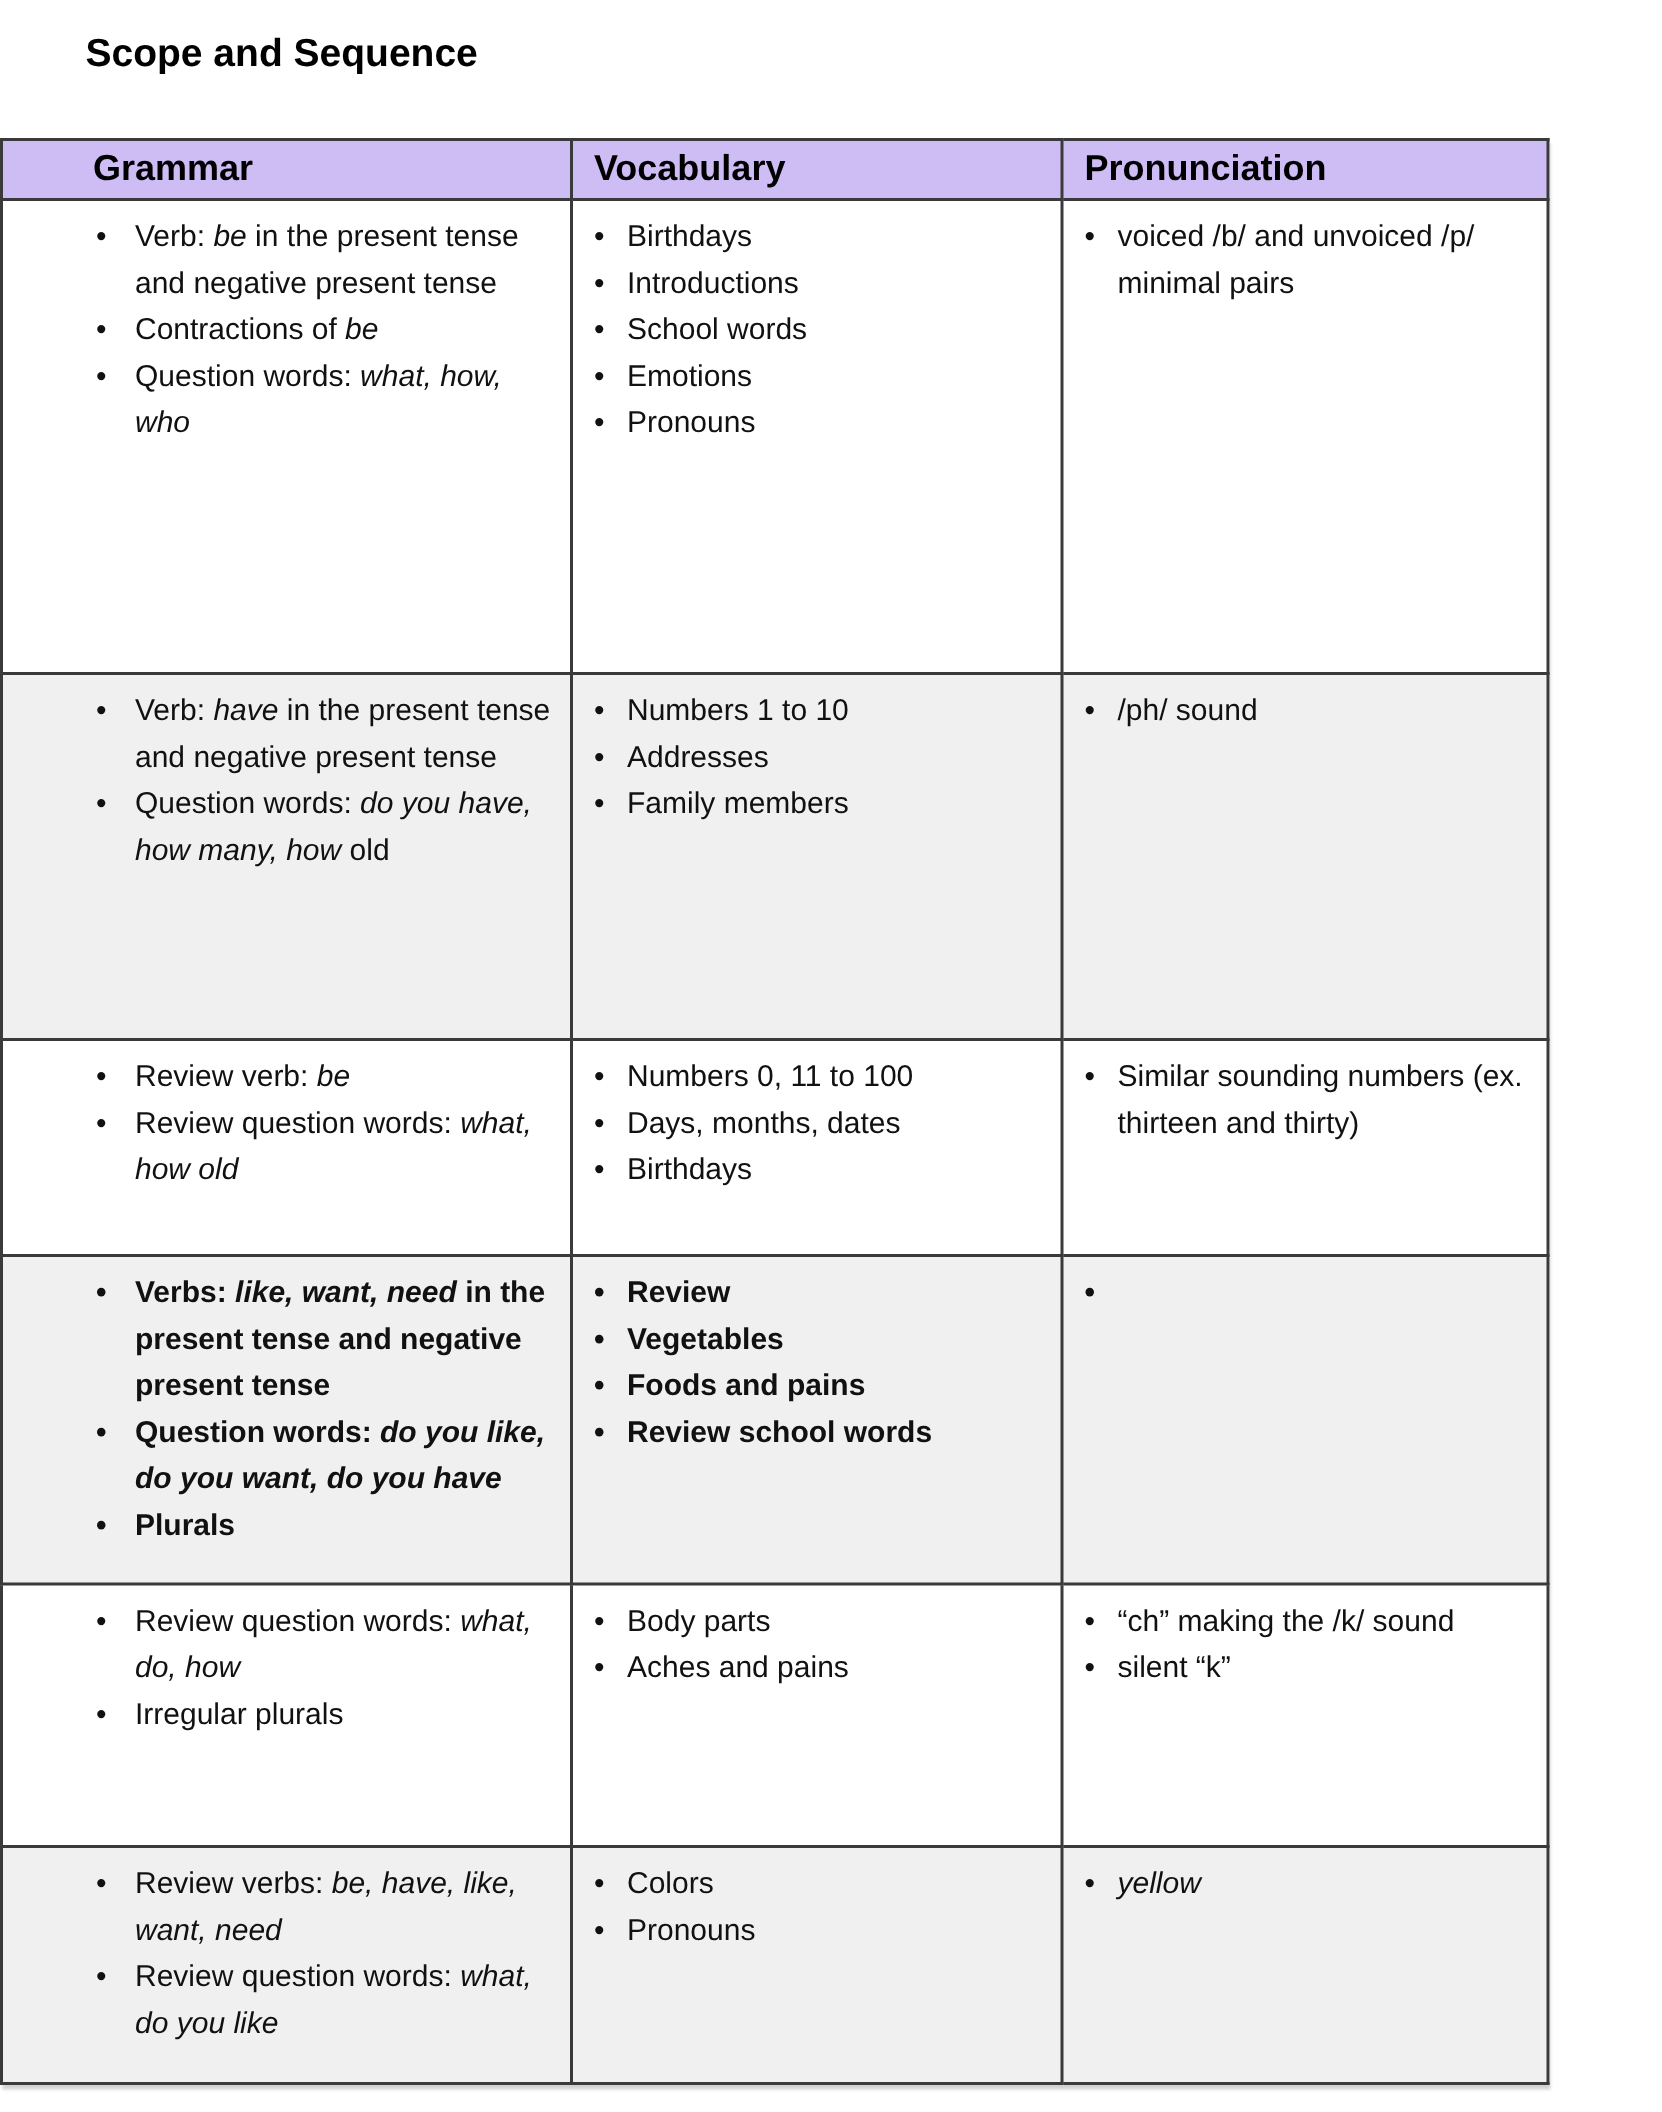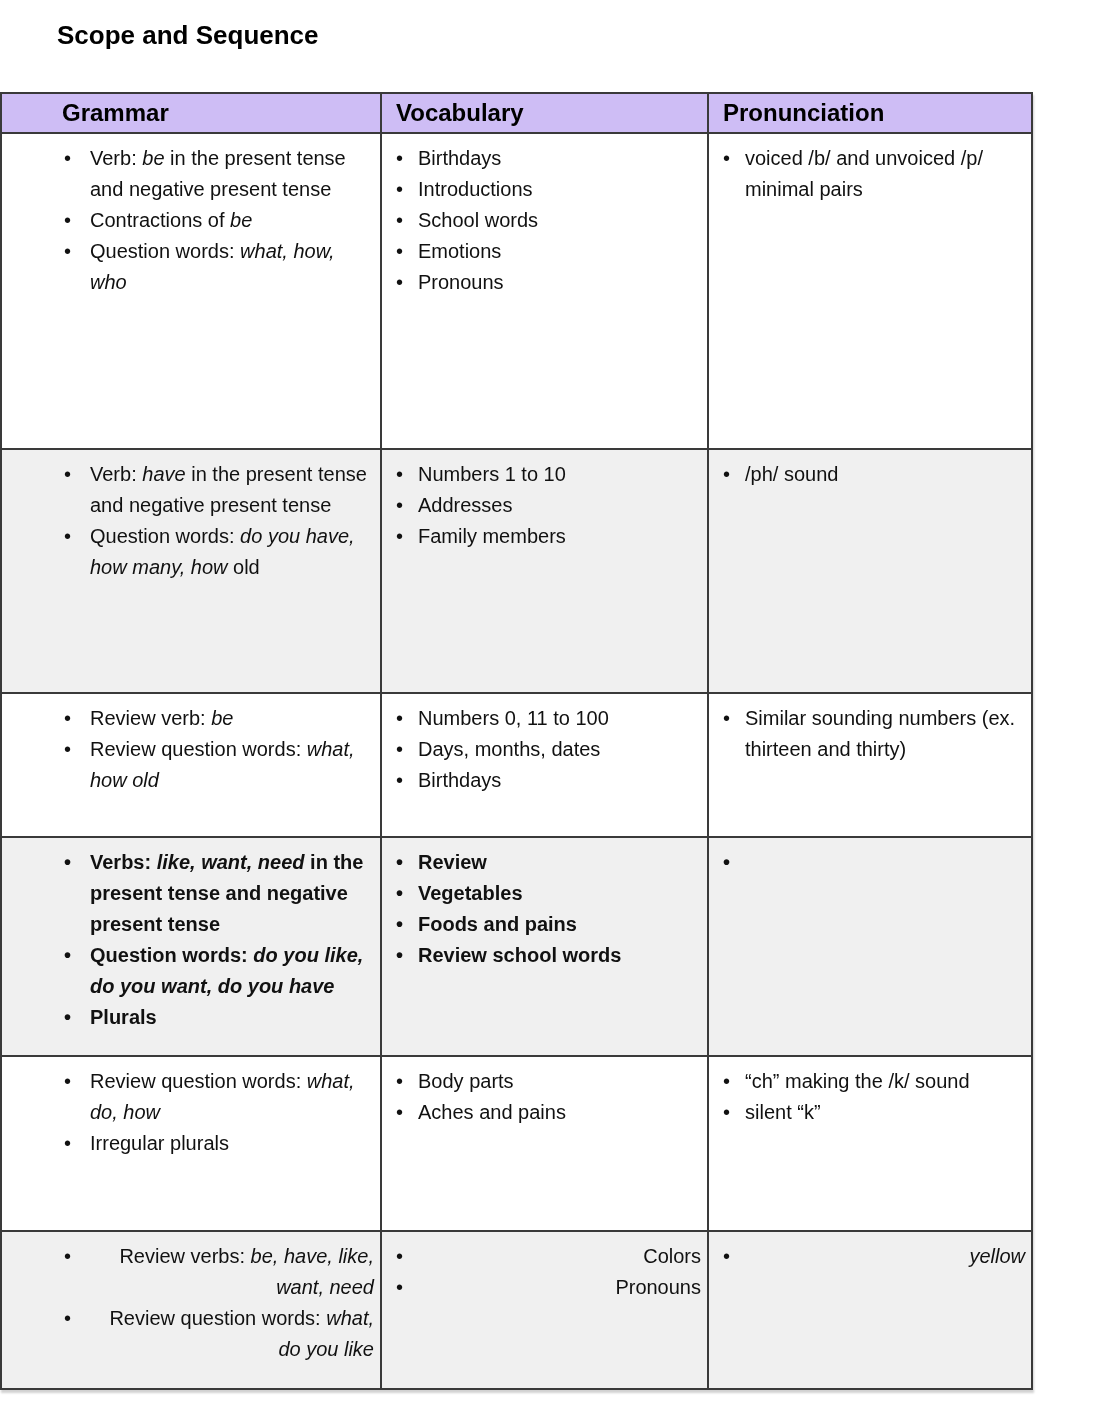--- a/index.html
+++ b/index.html
@@ -42,21 +42,21 @@
     font-size: 20px;
     line-height: 31px;
   }
   tr.shade td { background: var(--row-shade, #f0f0f0); margin-left: 42px; }
   
   tbody tr:nth-child(1) td { height: 316px; }
   tbody tr:nth-child(2) td { height: 244px; }
   tbody tr:nth-child(3) td { height: 144px; }
   tbody tr:nth-child(4) td { height: 219px; font-weight: bold; }
   tbody tr:nth-child(5) td { height: 175px; }
-  tbody tr:nth-child(6) td { height: 158px; text-align: right; }
+  tbody tr:nth-child(6) td { height: 158px; }
 
   ul.bullets { margin: 0; padding: 0 0 0 14px; list-style: none; }
   td:first-child ul.bullets { padding-left: 62px; }
   li.bullet { position: relative; padding-left: 22px; min-height: 31px; }
   td:first-child li.bullet { padding-left: 26px; }
   li.bullet::before {
     content: "\2022";
     position: absolute;
     left: 0; top: 0;
   }

